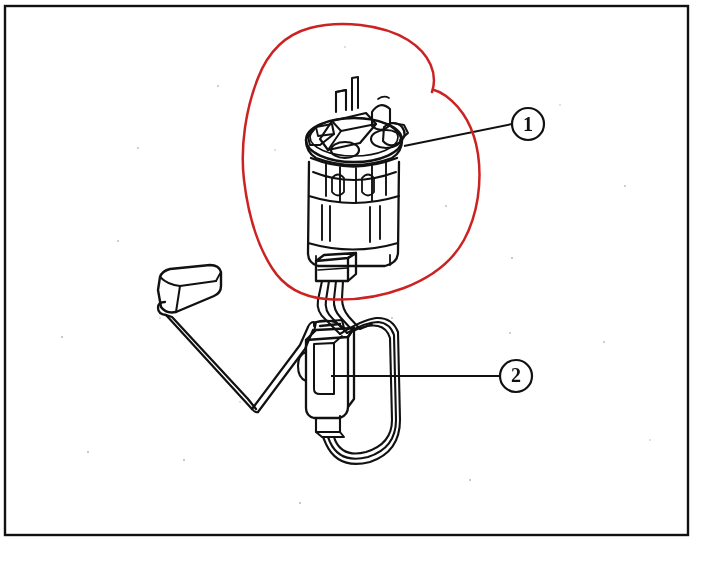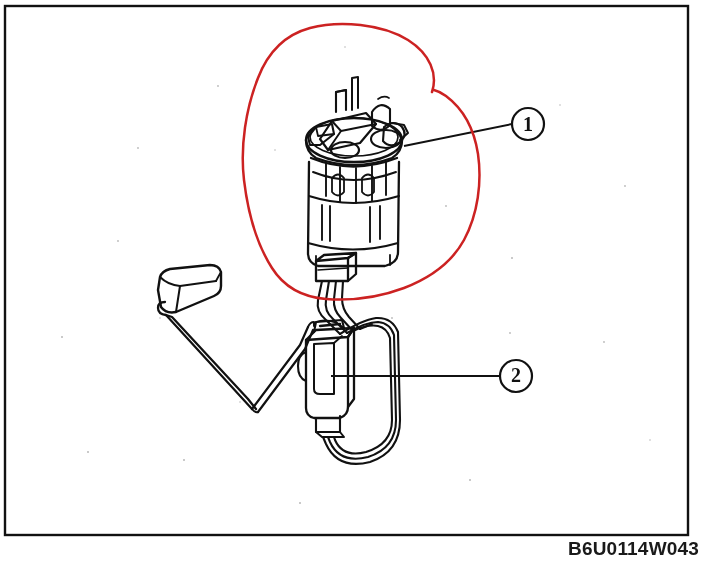--- a/index.html
+++ b/index.html
@@ -229,15 +229,14 @@
              C 430 278 452 262 464 240
              C 478 214 482 182 478 154
              C 474 128 462 108 446 96
              C 442 93 438 91 434 90"></path>
   </svg>
 
   <div class="callout-num" id="callout-1-label">1</div>
 
   <div class="callout-num" id="callout-2-label">2</div>
 
-  <div class="part-code">B6U0114W043</div>
 
 </div>
 
 </body></html>

